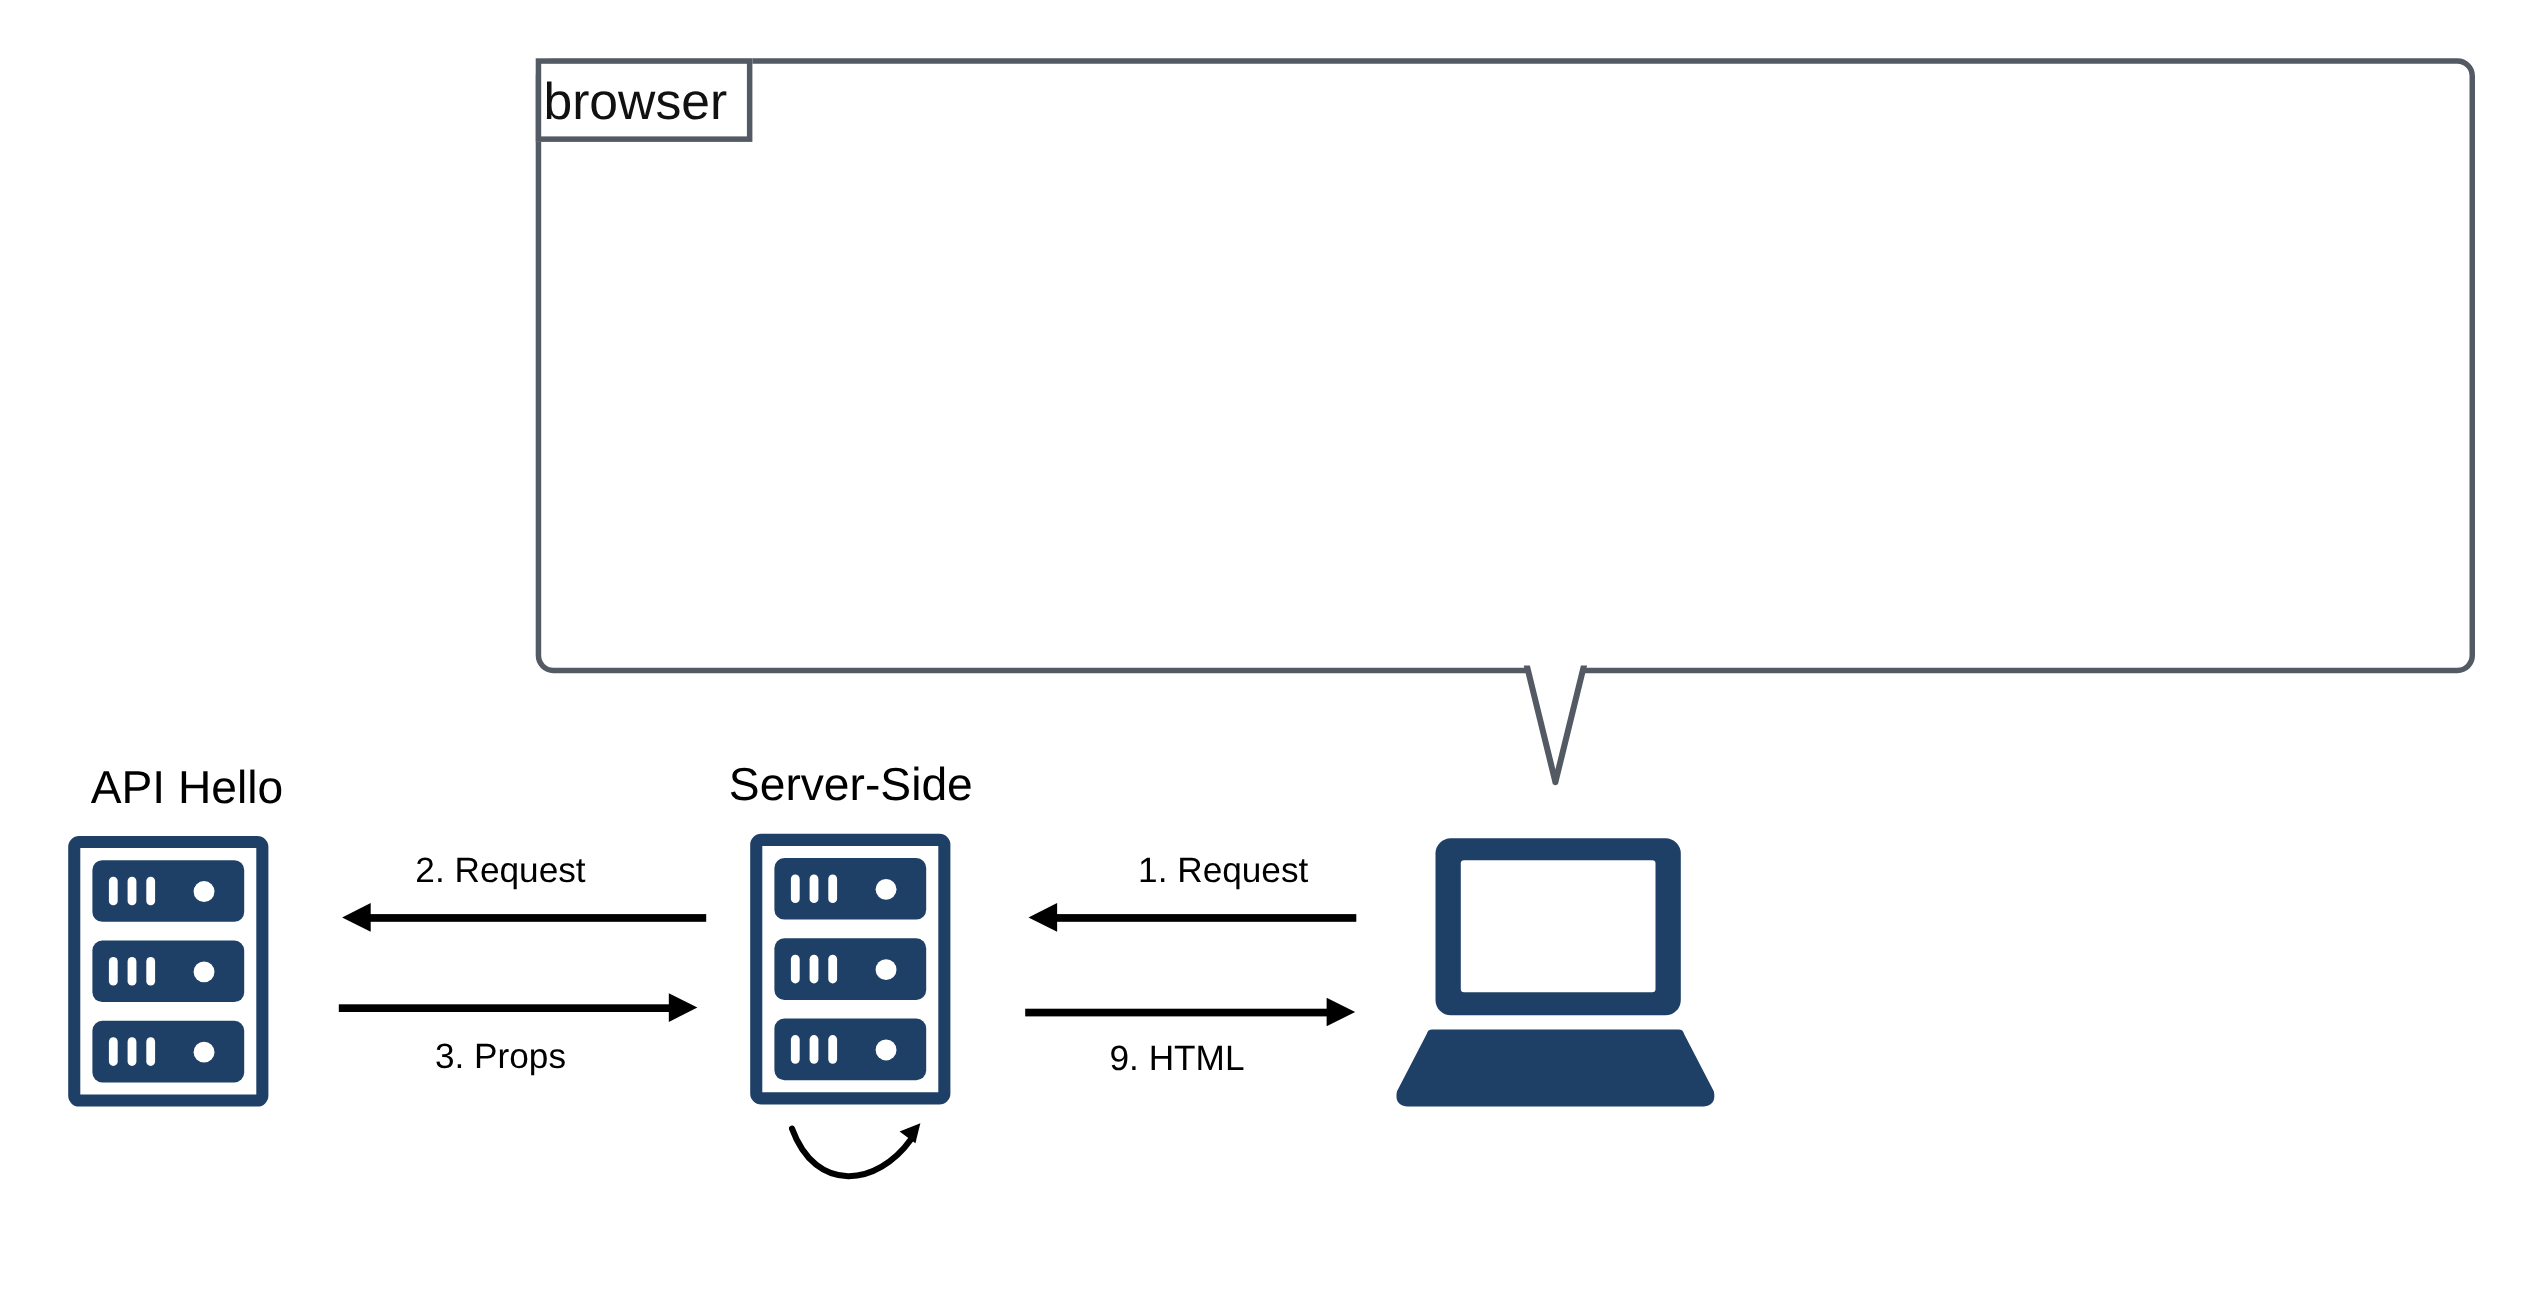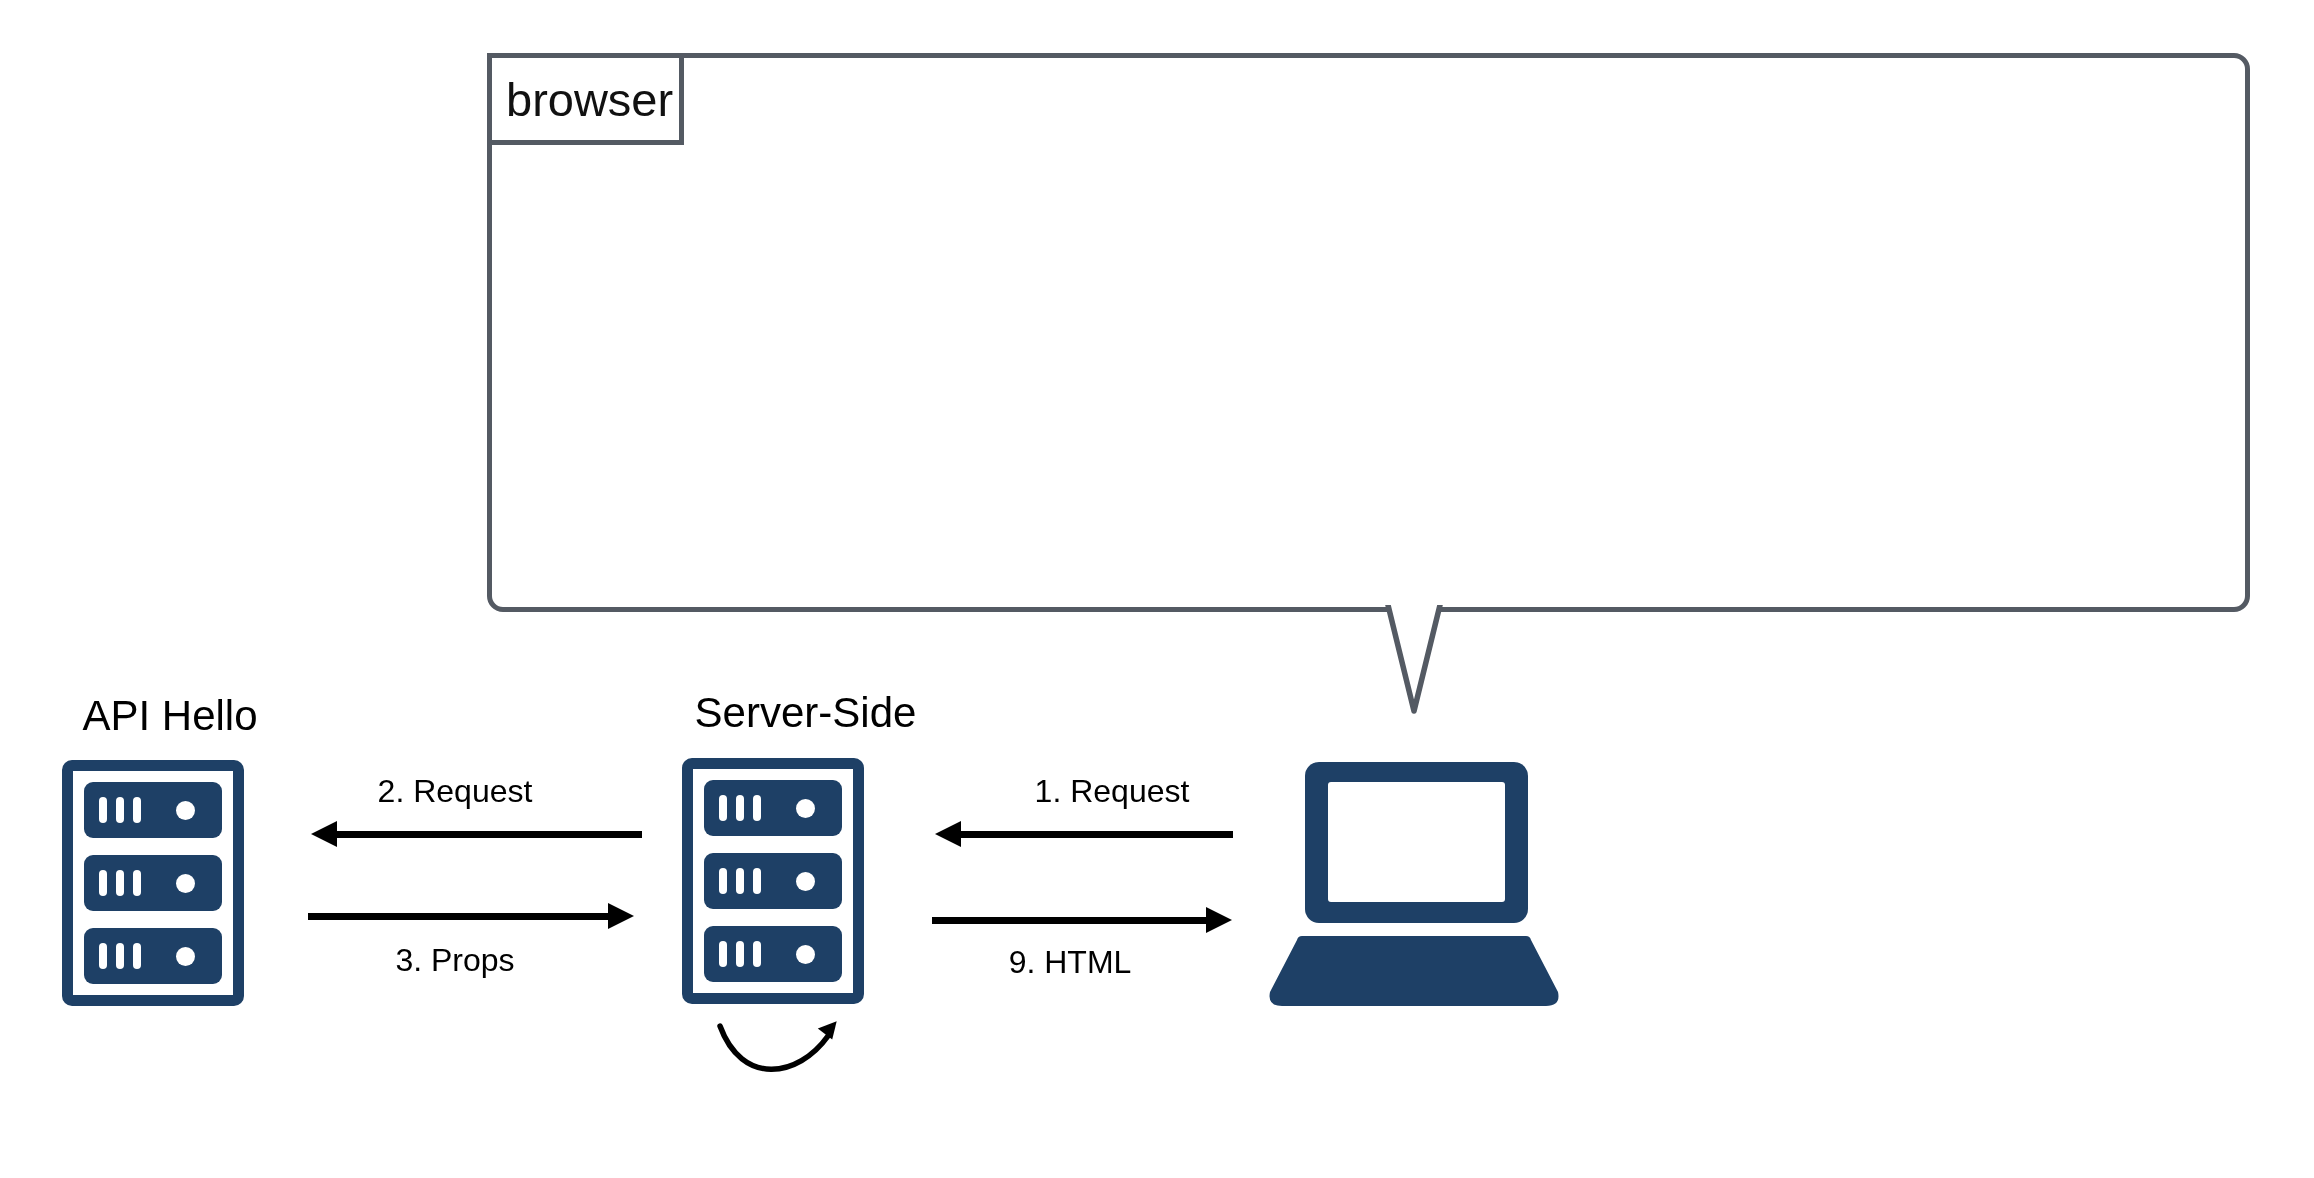--- a/index.html
+++ b/index.html
@@ -12,23 +12,23 @@
     color:#000;
     overflow: hidden;
   }
 
   
   .browser-box {
     position:absolute; left:487px; top:53px; width:1763px; height:559px;
     border:5px solid var(--frame); border-radius:16px; z-index:1; background:#fff;
   }
   .browser-label {
-    position:absolute; left:487px; top:53px; width:197px; height:92px;
+    position:absolute; left:487px; top:53px; width:197px; height:76px;
     background:#fff; border:5px solid var(--frame); z-index:3;
-    display:flex; align-items:center; padding-left:14px;
+    display:flex; align-items:center; padding-left:2px;
     font-size:47px; color:#111;
   }
   .tail-svg { position:absolute; left:1385px; top:605px; z-index:2; }
 
   
   .dlabel { position:absolute; font-size:32px; color:#000; text-align:center; white-space:nowrap; }
   .nlabel { position:absolute; font-size:42px; color:#000; text-align:center; white-space:nowrap; }
 
   
   .arrow { position:absolute; height:7px; background:var(--arrow); }
@@ -324,21 +324,21 @@
         <span class="dot"></span>
       </div>
     <div class="srv-bar">
         <span class="pill"></span>
         <span class="pill"></span>
         <span class="pill"></span>
         <span class="dot"></span>
       </div>
   </div>
 
-  <div class="nlabel" style="left:668px;top:689px;width:275px;">Server-Side</div>
+  <div class="nlabel" style="left:636px;top:689px;width:275px;">Server-Side</div>
   <div class="server-icon" style="left:682px;top:758px;">
     <div class="srv-bar">
         <span class="pill"></span>
         <span class="pill"></span>
         <span class="pill"></span>
         <span class="dot"></span>
       </div>
     <div class="srv-bar">
         <span class="pill"></span>
         <span class="pill"></span>

